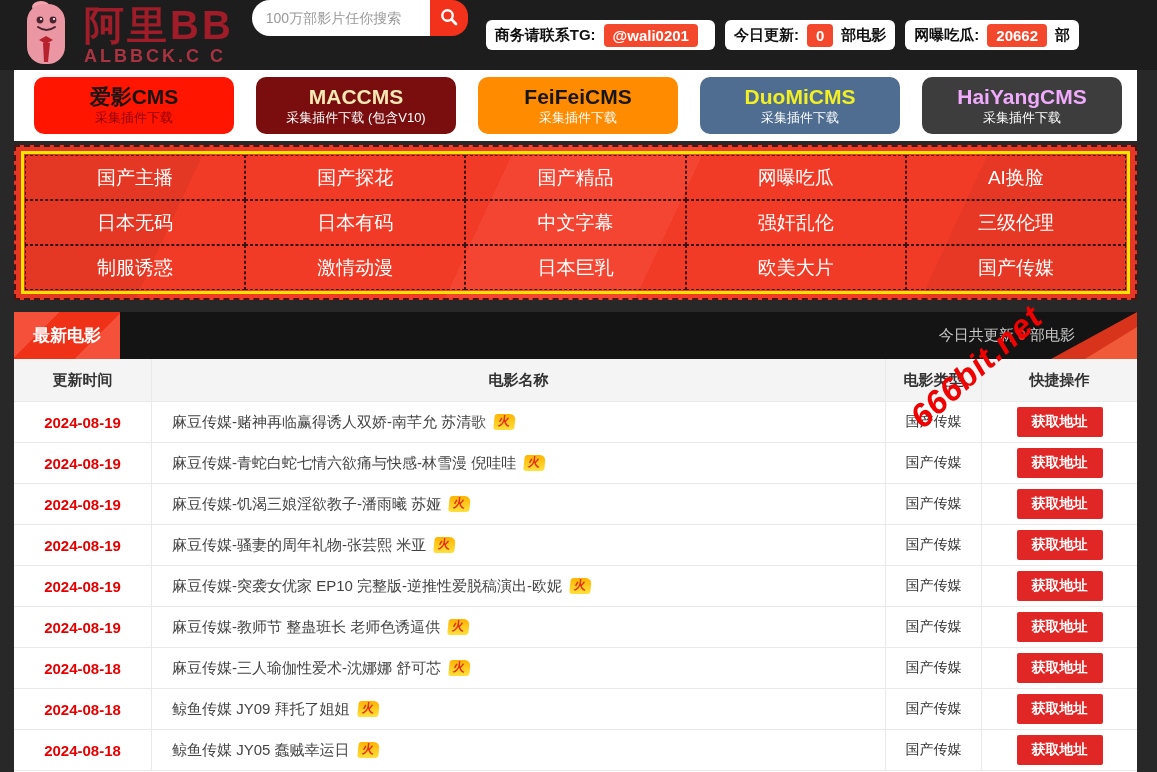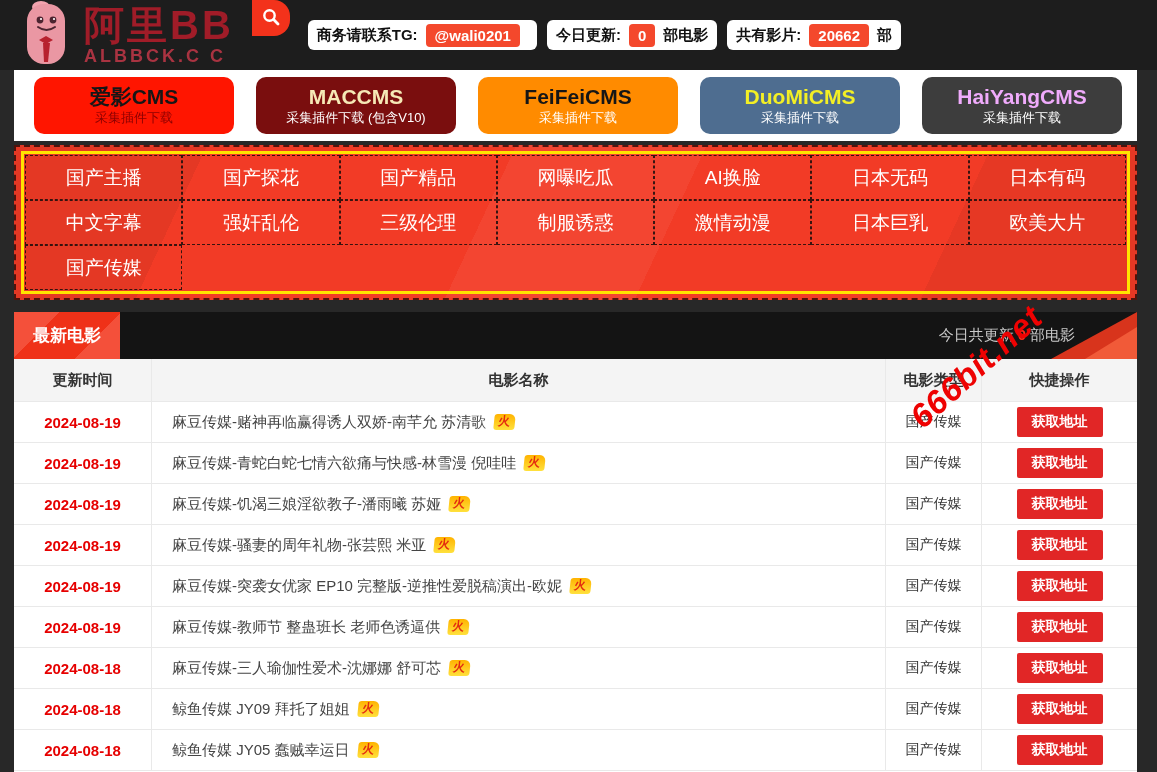--- a/index.html
+++ b/index.html
@@ -56,21 +56,21 @@
   
   .cat-section {
     margin-top:4px;
     background:
       linear-gradient(115deg, rgba(0,0,0,0.06) 0 16%, transparent 16% 42%, rgba(255,255,255,0.05) 42% 58%, transparent 58% 82%, rgba(0,0,0,0.05) 82%),
       #f23b26;
     border:2px dashed rgba(0,0,0,0.65);
     padding:4px 5px;
   }
   .cat-inner { border:3px solid #ffe400; padding:1px; }
-  .cat-grid { display:grid; grid-template-columns:repeat(7,1fr); }
+  .cat-grid { display:grid; grid-template-columns:repeat(5,1fr); }
   .cat-cell {
     height:45px; border:1px dashed rgba(10,10,10,0.8);
     display:flex; align-items:center; justify-content:center;
     color:#fff; font-size:19px; cursor:pointer;
   }
   
   .section-bar {
     margin-top:12px; height:47px; background:#141414; position:relative;
     display:flex; align-items:center; overflow:hidden;
   }
@@ -138,20 +138,21 @@
         <polygon points="26,43 33,43 31,62 27,62" fill="#b7212e"></polygon>
       </svg>
     </span>
     <div class="logo-text">
       <div class="logo-title">阿里BB</div>
       <div class="logo-sub">ALBBCK.C C</div>
     </div>
   </div>
 
   <div class="search-wrap">
+    <input class="search-input" placeholder="100万部影片任你搜索" style="">
     <button class="search-btn">
       <span>
         <svg width="20" height="20" viewBox="0 0 20 20">
           <circle cx="8.5" cy="8.5" r="5.2" fill="none" stroke="#fff" stroke-width="2.4"></circle>
           <line x1="12.6" y1="12.6" x2="17" y2="17" stroke="#fff" stroke-width="2.8" stroke-linecap="round"></line>
         </svg>
       </span>
     </button>
   </div>
 
@@ -162,21 +163,21 @@
     <span></span>
   </div>
 
   <div class="badge">
     <span>今日更新:</span>
     <span class="chip">0</span>
     <span>部电影</span>
   </div>
 
   <div class="badge">
-    <span>共有影片:</span>
+    <span>网曝吃瓜:</span>
     <span class="chip">20662</span>
     <span>部</span>
   </div>
 </div>
 </div>
 
 <div class="container">
 
   <div class="cms-strip" id="cms-strip">
     <button class="cms-btn" style="background: rgb(255, 21, 0);">

